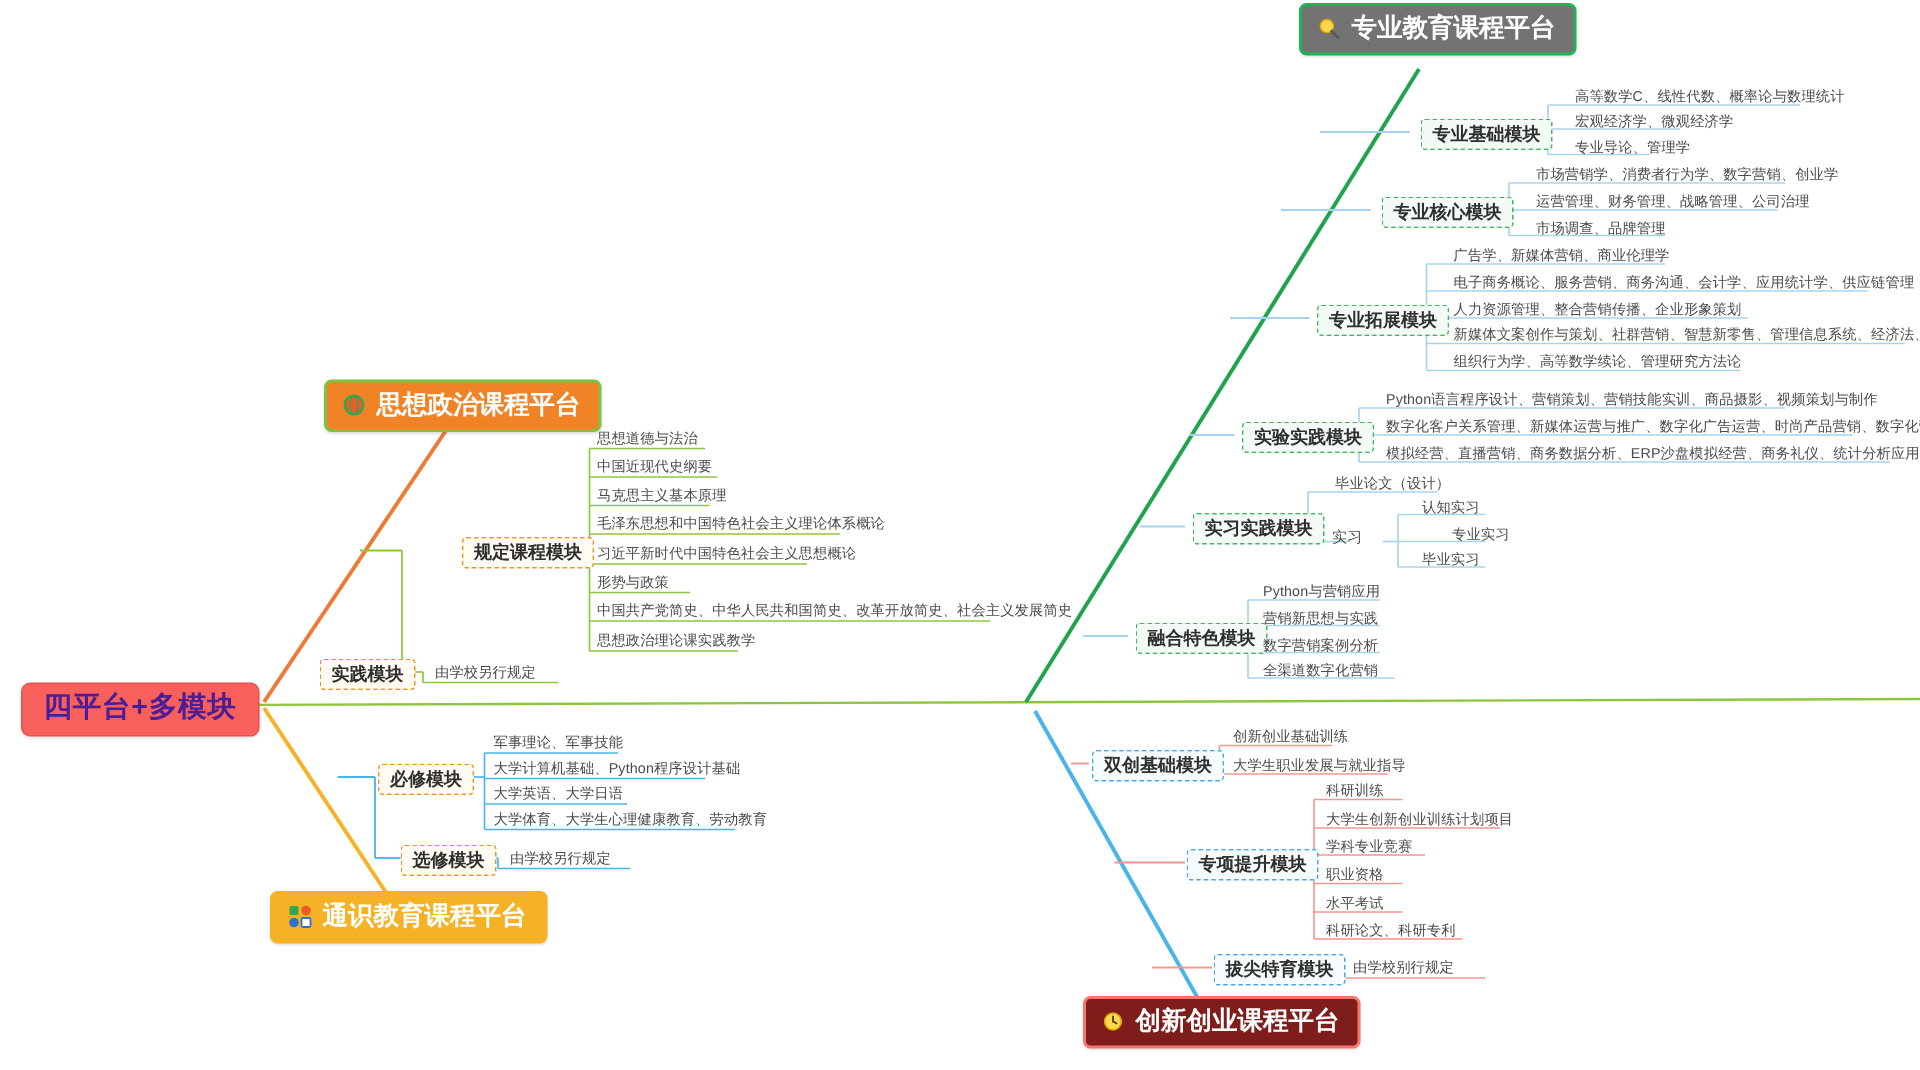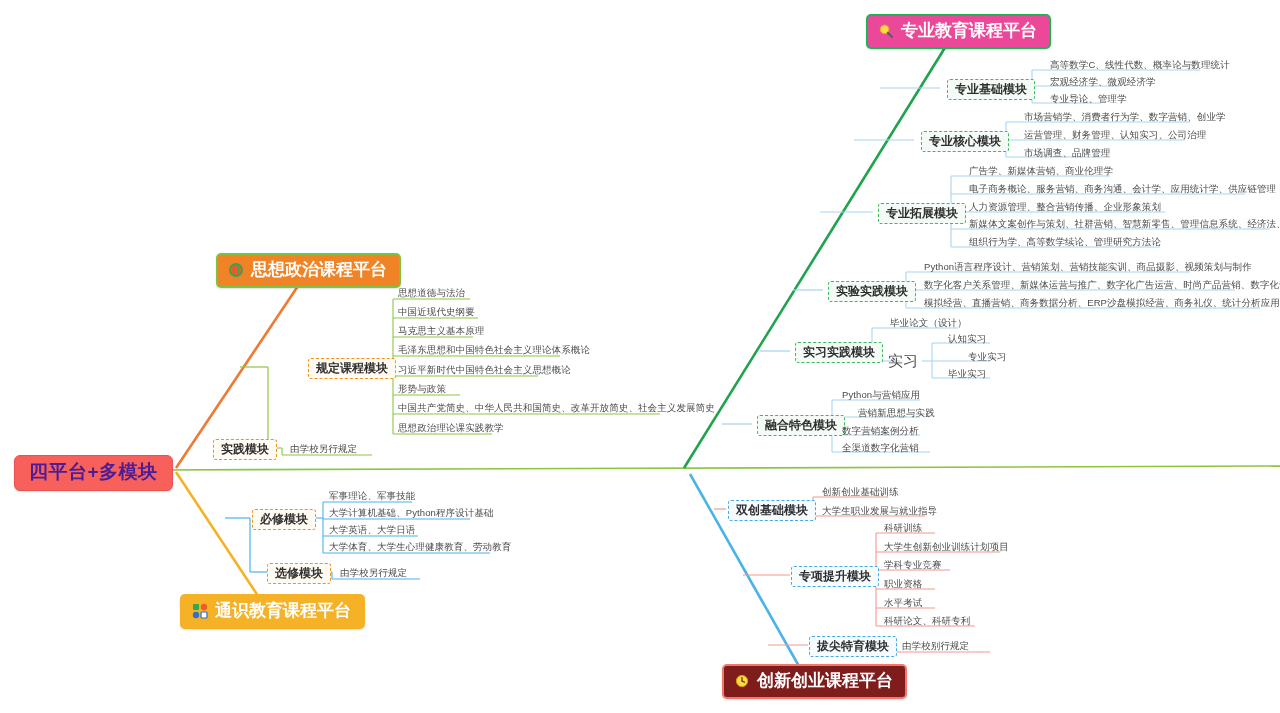--- a/index.html
+++ b/index.html
@@ -21,21 +21,21 @@
     box-shadow:0 1px 2px rgba(0,0,0,.12);
   }
 
   
   .platform{
     position:absolute;border-radius:5px;padding:5px 12px 6px 10px;
     color:#ffffff;font-size:17px;font-weight:bold;white-space:nowrap;
     display:flex;align-items:center;gap:7px;line-height:1.15;
     box-shadow:0 1px 2px rgba(0,0,0,.13);
   }
-  .p-green{background:#ec4899;border:2px solid #1fb356;left:866px;top:14px;}
+  .p-green{background:#737373;border:2px solid #1fb356;left:866px;top:2px;}
   .p-orange{background:#ef8326;border:2px solid #7fc241;left:216px;top:253px;}
   .p-yellow{background:#f5b227;border:2px solid #f5b227;left:180px;top:594px;}
   .p-blue{background:#7f1d1d;border:2px solid #f4776c;left:722px;top:664px;}
 
   .picon{width:16px;height:16px;position:relative;flex:0 0 16px;}
 
   
   .module{
     position:absolute;white-space:nowrap;font-size:12px;font-weight:bold;
     color:#3a3a3a;padding:3px 7px 3px 7px;border-radius:3px;line-height:1.1;
@@ -43,21 +43,21 @@
   }
   .m-green{border:1px dashed #3fb860;background:#f4fbf6;color:#2f2f2f;}
   .m-orange{border:1px dashed #f0921f;background:#fffaf2;color:#2f2f2f;}
   .m-blue{border:1px dashed #4aa8e8;background:#f6fbfe;color:#2f2f2f;}
 
   
   .leaf{
     position:absolute;white-space:nowrap;font-size:9.5px;color:#4b4b4b;
     line-height:1.1;padding:0 2px 2px 2px;letter-spacing:.1px;
   }
-  .leaf.mid{font-size:15px;color:#4b4b4b;}
+  .leaf.mid{font-size:10px;color:#4b4b4b;}
 </style>
 </head>
 <body>
 
 <div id="canvas">
 
   <svg class="lines" viewBox="0 0 1280 713">
 
     <path d="M152 470 L1280 466" stroke="#8cc63f" stroke-width="1.6" fill="none"></path>
 
@@ -243,21 +243,21 @@
   <div class="module m-orange" style="left:267px;top:563px;">选修模块</div>
   <div class="leaf" style="left:338px;top:568px;">由学校另行规定</div>
 
   <div class="module m-green" style="left:947px;top:79px;">专业基础模块</div>
   <div class="leaf" style="left:1048px;top:60px;">高等数学C、线性代数、概率论与数理统计</div>
   <div class="leaf" style="left:1048px;top:77px;">宏观经济学、微观经济学</div>
   <div class="leaf" style="left:1048px;top:94px;">专业导论、管理学</div>
 
   <div class="module m-green" style="left:921px;top:131px;">专业核心模块</div>
   <div class="leaf" style="left:1022px;top:112px;">市场营销学、消费者行为学、数字营销、创业学</div>
-  <div class="leaf" style="left:1022px;top:130px;">运营管理、财务管理、认知实习、公司治理</div>
+  <div class="leaf" style="left:1022px;top:130px;">运营管理、财务管理、战略管理、公司治理</div>
   <div class="leaf" style="left:1022px;top:148px;">市场调查、品牌管理</div>
 
   <div class="module m-green" style="left:878px;top:203px;">专业拓展模块</div>
   <div class="leaf" style="left:967px;top:166px;">广告学、新媒体营销、商业伦理学</div>
   <div class="leaf" style="left:967px;top:184px;">电子商务概论、服务营销、商务沟通、会计学、应用统计学、供应链管理</div>
   <div class="leaf" style="left:967px;top:202px;">人力资源管理、整合营销传播、企业形象策划</div>
   <div class="leaf" style="left:967px;top:219px;">新媒体文案创作与策划、社群营销、智慧新零售、管理信息系统、经济法、网络营销</div>
   <div class="leaf" style="left:967px;top:237px;">组织行为学、高等数学续论、管理研究方法论</div>
 
   <div class="module m-green" style="left:828px;top:281px;">实验实践模块</div>
@@ -267,21 +267,21 @@
 
   <div class="module m-green" style="left:795px;top:342px;">实习实践模块</div>
   <div class="leaf" style="left:888px;top:318px;">毕业论文（设计）</div>
   <div class="leaf mid" style="left:886px;top:353px;">实习</div>
   <div class="leaf" style="left:946px;top:334px;">认知实习</div>
   <div class="leaf" style="left:946px;top:352px;margin-left:20px;">专业实习</div>
   <div class="leaf" style="left:946px;top:369px;">毕业实习</div>
 
   <div class="module m-green" style="left:757px;top:415px;">融合特色模块</div>
   <div class="leaf" style="left:840px;top:390px;">Python与营销应用</div>
-  <div class="leaf" style="left:840px;top:408px;margin-left:16px;">营销新思想与实践</div>
+  <div class="leaf" style="left:840px;top:408px;">营销新思想与实践</div>
   <div class="leaf" style="left:840px;top:426px;">数字营销案例分析</div>
   <div class="leaf" style="left:840px;top:443px;">全渠道数字化营销</div>
 
   <div class="module m-blue" style="left:728px;top:500px;">双创基础模块</div>
   <div class="leaf" style="left:820px;top:487px;">创新创业基础训练</div>
   <div class="leaf" style="left:820px;top:506px;">大学生职业发展与就业指导</div>
 
   <div class="module m-blue" style="left:791px;top:566px;">专项提升模块</div>
   <div class="leaf" style="left:882px;top:523px;">科研训练</div>
   <div class="leaf" style="left:882px;top:542px;">大学生创新创业训练计划项目</div>

